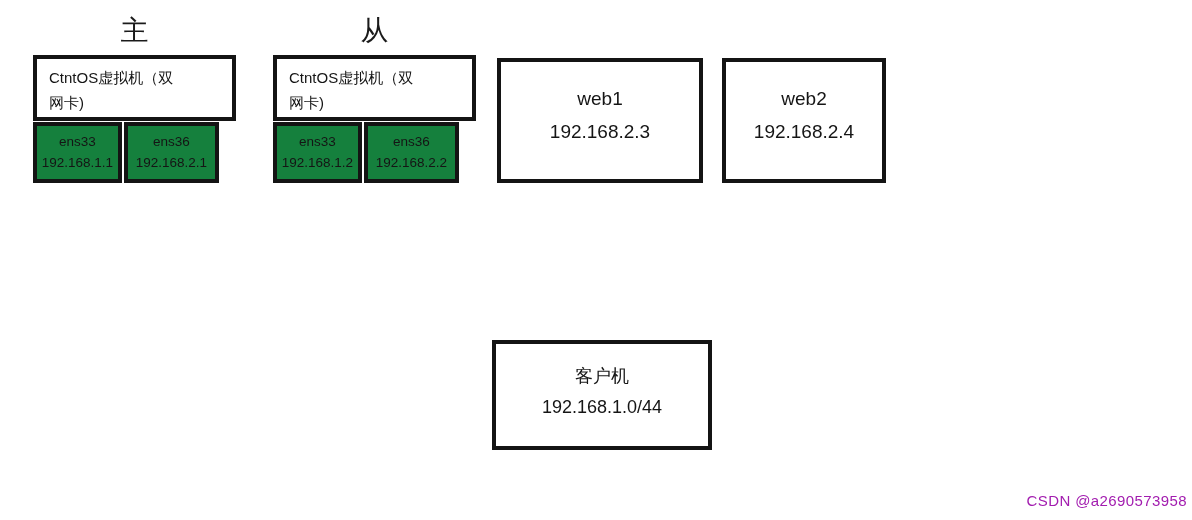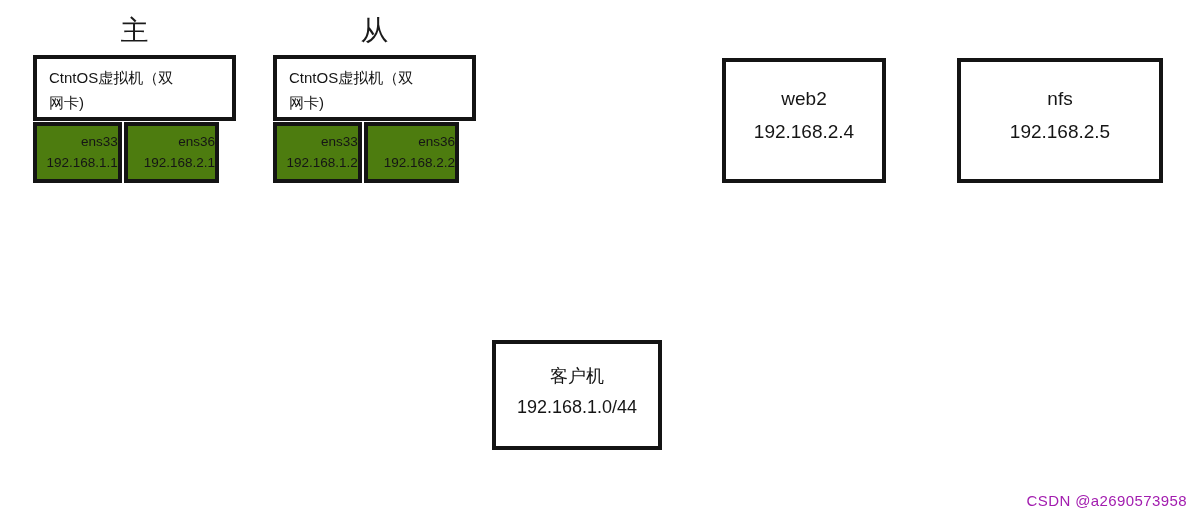--- a/index.html
+++ b/index.html
@@ -31,42 +31,42 @@
     padding: 7px 10px 0 12px;
     font-size: 15px;
     line-height: 1.65;
   }
   .vm-header .wrap { display: inline-block; max-width: 135px; }
   .vm-cells { display: flex; gap: 2px; margin-top: 1px; }
   .vm-cell {
     box-sizing: border-box;
     height: 61px;
     border: 4px solid #141414;
-    background: #4d7c0f;
+    background: #15803d;
     display: flex;
     flex-direction: column;
     justify-content: center;
-    align-items: flex-end;
+    align-items: center;
     font-size: 13.5px;
     line-height: 1.55;
     text-align: center;
   }
   .server-box, .client-box {
     position: absolute;
     box-sizing: border-box;
     border: 4px solid #141414;
     background: #ffffff;
     display: flex;
     flex-direction: column;
     justify-content: center;
     align-items: center;
     text-align: center;
   }
   .server-box { top: 58px; width: 206px; height: 125px; font-size: 19px; line-height: 1.7; padding-bottom: 10px; }
-  .client-box { left: 492px; top: 340px; width: 170px; height: 110px; font-size: 18px; line-height: 1.75; padding-bottom: 6px; }
+  .client-box { left: 492px; top: 340px; width: 220px; height: 110px; font-size: 18px; line-height: 1.75; padding-bottom: 6px; }
   .watermark {
     position: absolute;
     right: 5px;
     top: 492px;
     font-size: 15px;
     letter-spacing: 0.4px;
     color: #a21caf;
   }
 </style>
 </head>
@@ -102,30 +102,30 @@
         <div>ens33</div>
         <div>192.168.1.2</div>
       </div>
       <div class="vm-cell" style="width:104px">
         <div>ens36</div>
         <div>192.168.2.2</div>
       </div>
     </div>
   </div>
 
+  <div class="server-box" style="left:497px">
+    <div>web1</div>
+    <div>192.168.2.3</div>
+  </div>
 
   <div class="server-box" style="left:722px; width:164px">
     <div>web2</div>
     <div>192.168.2.4</div>
   </div>
 
-  <div class="server-box" style="left:957px">
-    <div>nfs</div>
-    <div>192.168.2.5</div>
-  </div>
 
   <div class="client-box">
     <div>客户机</div>
     <div>192.168.1.0/44</div>
   </div>
 
   <div class="watermark">CSDN @a2690573958</div>
 
 </div>
 

